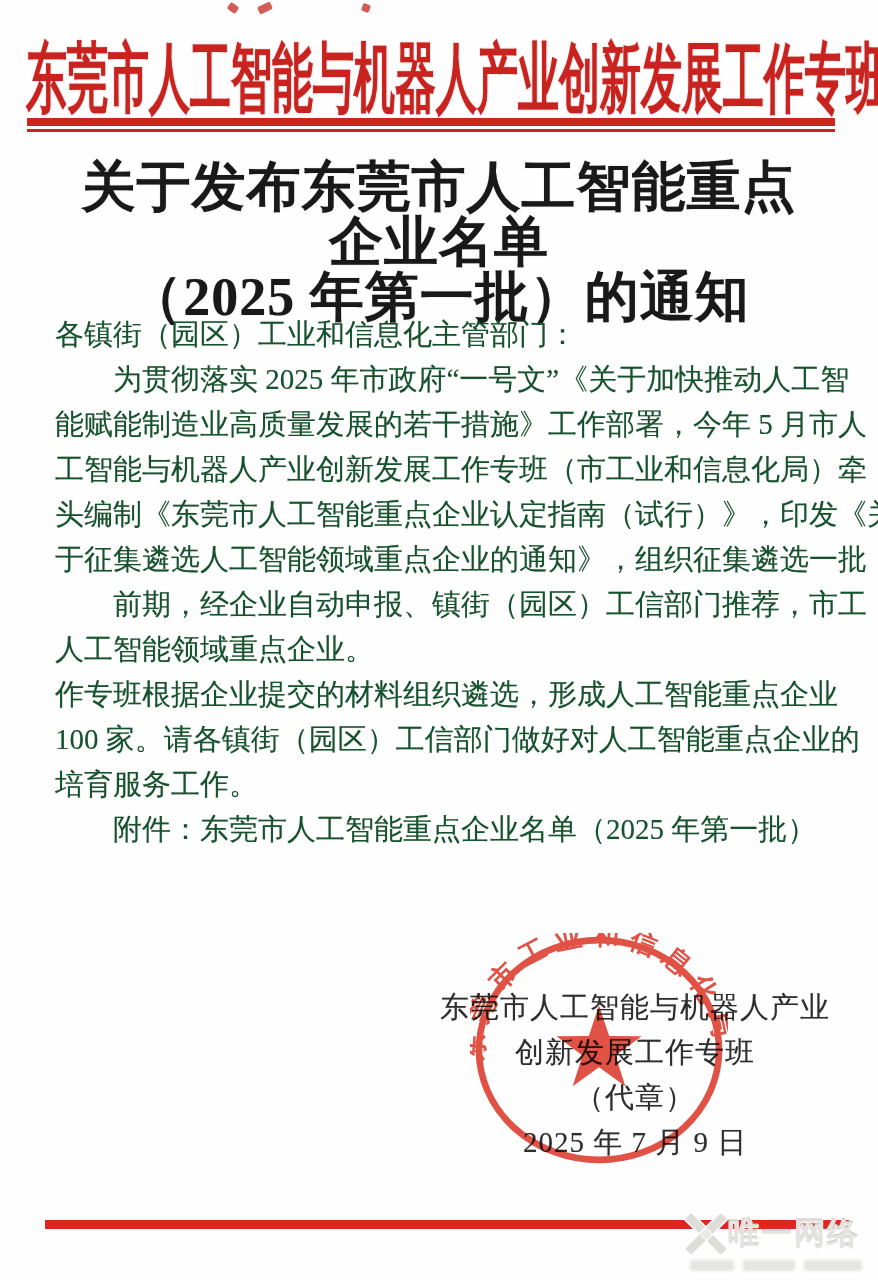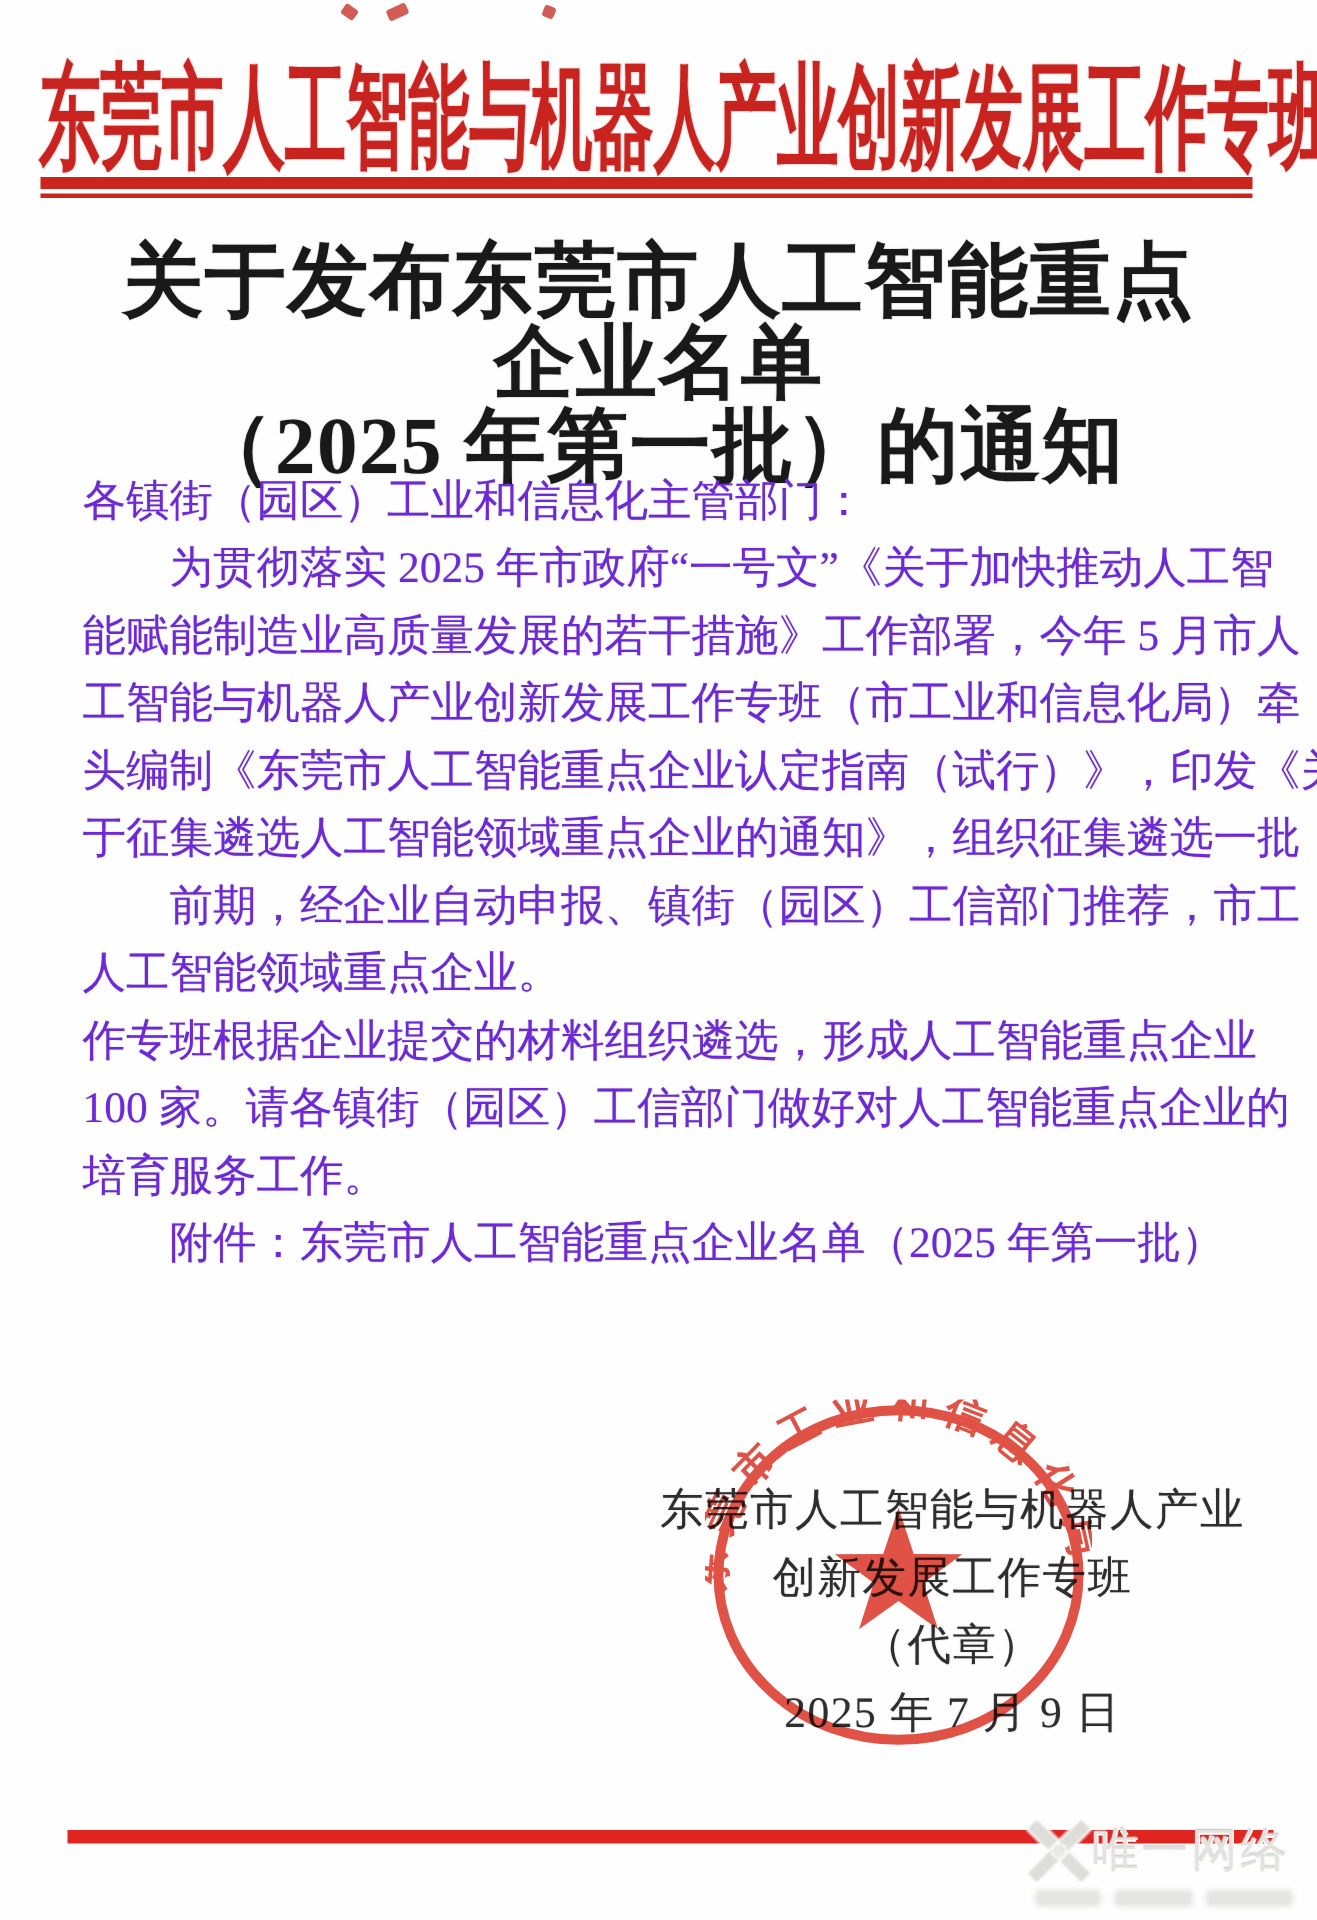--- a/index.html
+++ b/index.html
@@ -36,21 +36,21 @@
   .doc-title {
     position:absolute; top:160px; left:55px; right:55px;
     text-align:center; font-weight:bold; color:#191919;
     font-size:54px; line-height:55px; letter-spacing:1px;
     text-shadow:0 0 1px rgba(0,0,0,.4);
   }
 
   
   .body-block {
     position:absolute; top:312px; left:55px; width:768px;
-    font-size:29px; line-height:45px; color:#6d28d9;
+    font-size:29px; line-height:45px; color:#14532d;
     text-shadow:0 0 1px rgba(0,0,0,.28);
   }
   .bline { text-align:justify; text-align-last:justify; text-justify:inter-character; white-space:nowrap; }
   .bline.last { text-align-last:left; }
   .bline.indent { text-indent:2em; }
   .attach-line { text-indent:2em; text-align:left; white-space:nowrap; }
 
   
   .signature {
     position:absolute; top:985px; left:440px; width:390px;
@@ -71,21 +71,21 @@
 
   
   .watermark {
     position:absolute; right:4px; top:1212px; width:190px; height:66px;
     z-index:5;
   }
   .wm-row { display:flex; align-items:center; }
   .wm-logo { width:44px; height:44px; flex:0 0 auto; filter:blur(.6px); }
   .wm-brand {
     font-family:"Liberation Sans","DejaVu Sans",sans-serif;
-    font-size:31px; font-weight:normal; color:#e2e2de; letter-spacing:2px;
+    font-size:31px; font-weight:bold; color:#e2e2de; letter-spacing:2px;
     text-shadow:0 1px 0 #ffffff, 0 -1px 1px #c2c2bc, 1px 0 0 #ffffff;
     filter:blur(.5px); white-space:nowrap;text-align:right;
   }
   .wm-sub { display:flex; gap:9px; margin-top:4px; margin-left:6px; }
   .wm-blob { height:11px; background:#e4e4e0; border-radius:2px; filter:blur(1.6px);
              box-shadow:0 1px 0 #fff; }
   .blob-a { width:44px; } .blob-b { width:52px; } .blob-c { width:58px; }
 </style>
 </head>
 <body>

